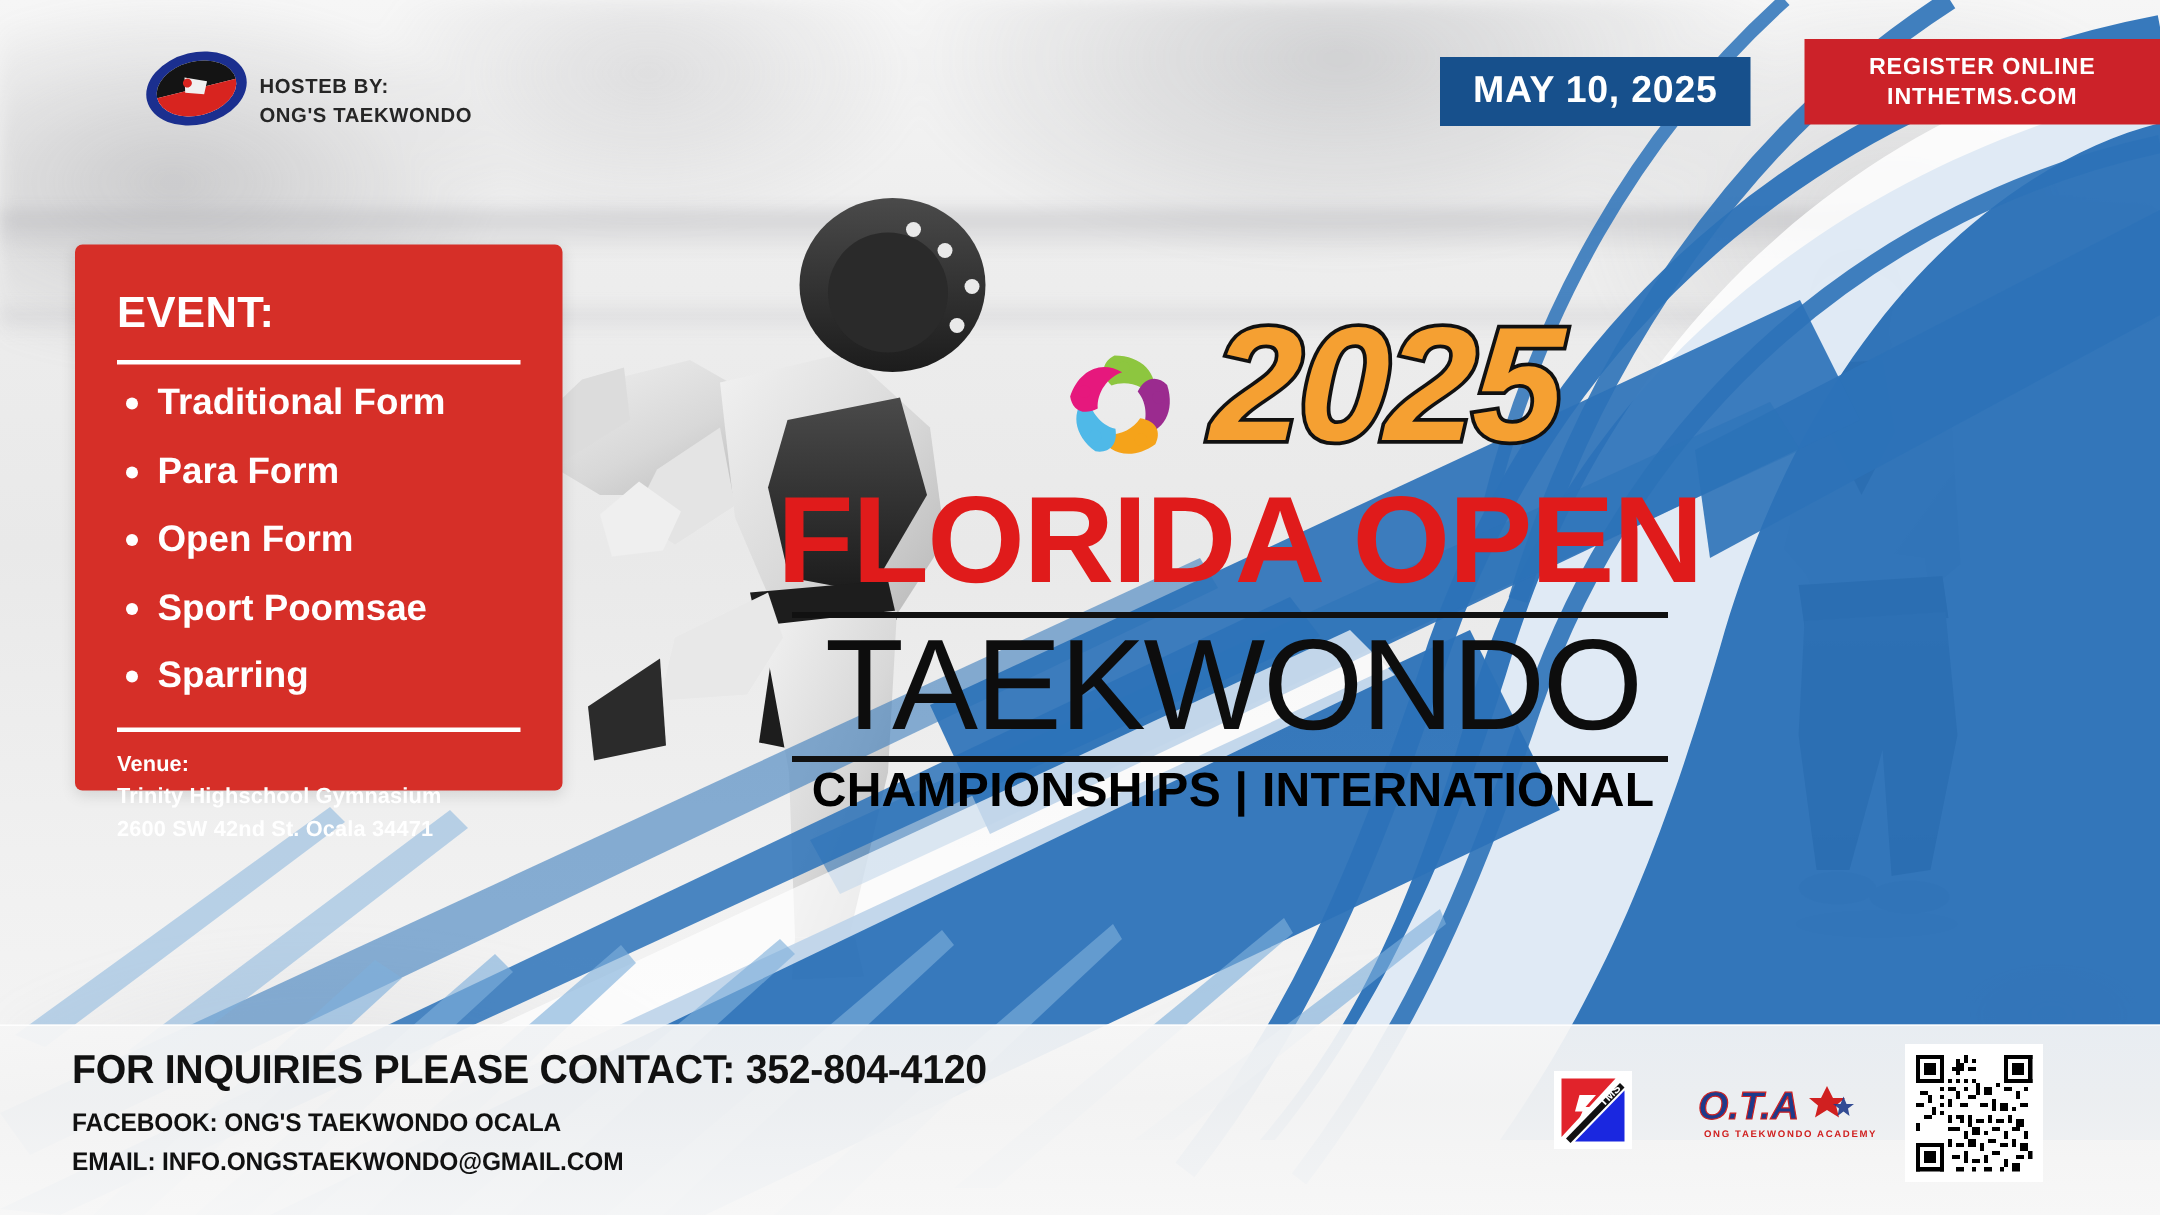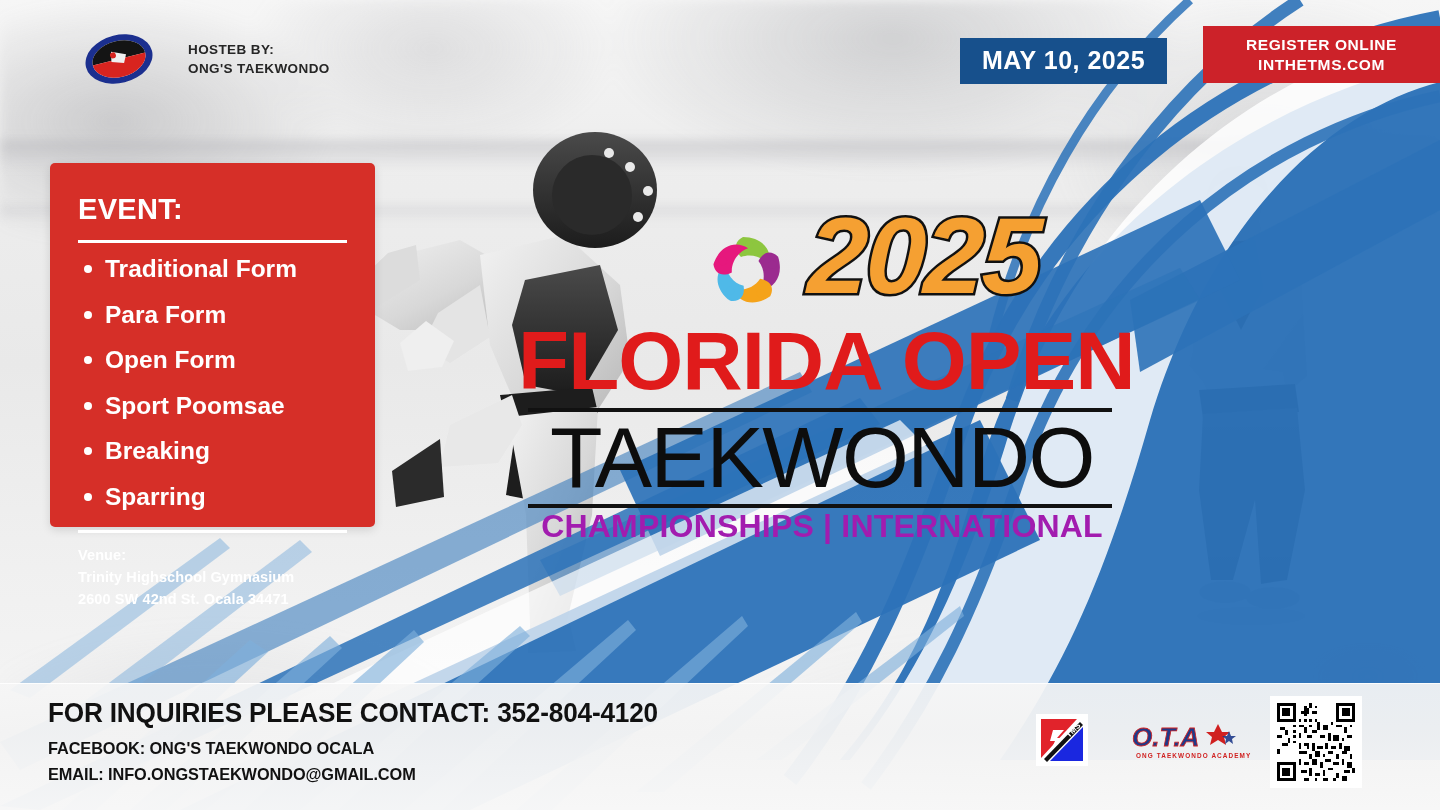--- a/index.html
+++ b/index.html
@@ -59,21 +59,21 @@
 
   
   .ath-left { left:330px; top:95px; width:360px; height:560px; }
   .ath-left svg { width:100%; height:100%; }
 
   
   .ath-right { left:1155px; top:160px; width:200px; height:470px; }
   .ath-right svg { width:100%; height:100%; }
 
   
-  .host { position:absolute; left:83px; top:32px; display:flex; align-items:center; gap:33px; }
+  .host { position:absolute; left:95px; top:32px; display:flex; align-items:flex-end; gap:6px; }
   .host-logo { width:72px; height:54px; position:relative; }
   .host-text { font-size:13.5px; font-weight:bold; color:#262626; line-height:1.42; letter-spacing:.4px; }
 
   
   .date-badge {
     position:absolute; left:960px; top:38px;
     background:#17508C; color:#fff;
     font-size:25px; font-weight:bold; letter-spacing:.5px;
     padding:8px 22px 9px 22px;
     white-space:nowrap;
@@ -132,21 +132,21 @@
   .rule-a { position:absolute; left:8px; top:198px; width:584px; height:4px; background:#111; }
   .taekwondo {
     position:absolute; left:6px; top:202px; width:592px;
     font-size:86px; font-weight:normal; color:#0d0d0d;
     letter-spacing:-1.5px; line-height:1.05;
     text-align:center; white-space:nowrap;
   }
   .rule-b { position:absolute; left:8px; top:294px; width:584px; height:4px; background:#111; }
   .champ {
     position:absolute; left:6px; top:298px; width:592px;
-    font-size:32px; font-weight:bold; color:#a21caf;
+    font-size:32px; font-weight:bold; color:#000000;
     letter-spacing:.2px; text-align:center; white-space:nowrap;
   }
 
   
   .footer-band {
     position:absolute; left:0; top:683px; width:1440px; height:127px;
     background:linear-gradient(180deg, rgba(246,246,246,.93) 0%, rgba(243,243,243,.96) 40%, rgba(247,247,247,.98) 100%);
   }
   .footer-top-line { position:absolute; left:0; top:683px; width:1440px; height:1px; background:rgba(255,255,255,.85); }
   .inquiries {
@@ -336,24 +336,20 @@
           <span class="dot"></span>
           <span>Para Form</span>
         </li>
       <li>
           <span class="dot"></span>
           <span>Open Form</span>
         </li>
       <li>
           <span class="dot"></span>
           <span>Sport Poomsae</span>
-        </li>
-      <li>
-          <span class="dot"></span>
-          <span>Breaking</span>
         </li>
       <li>
           <span class="dot"></span>
           <span>Sparring</span>
         </li>
     </ul>
     <div class="hr-bot"></div>
     <div class="venue">
       <div>Venue:</div>
       <div>Trinity Highschool Gymnasium</div>

